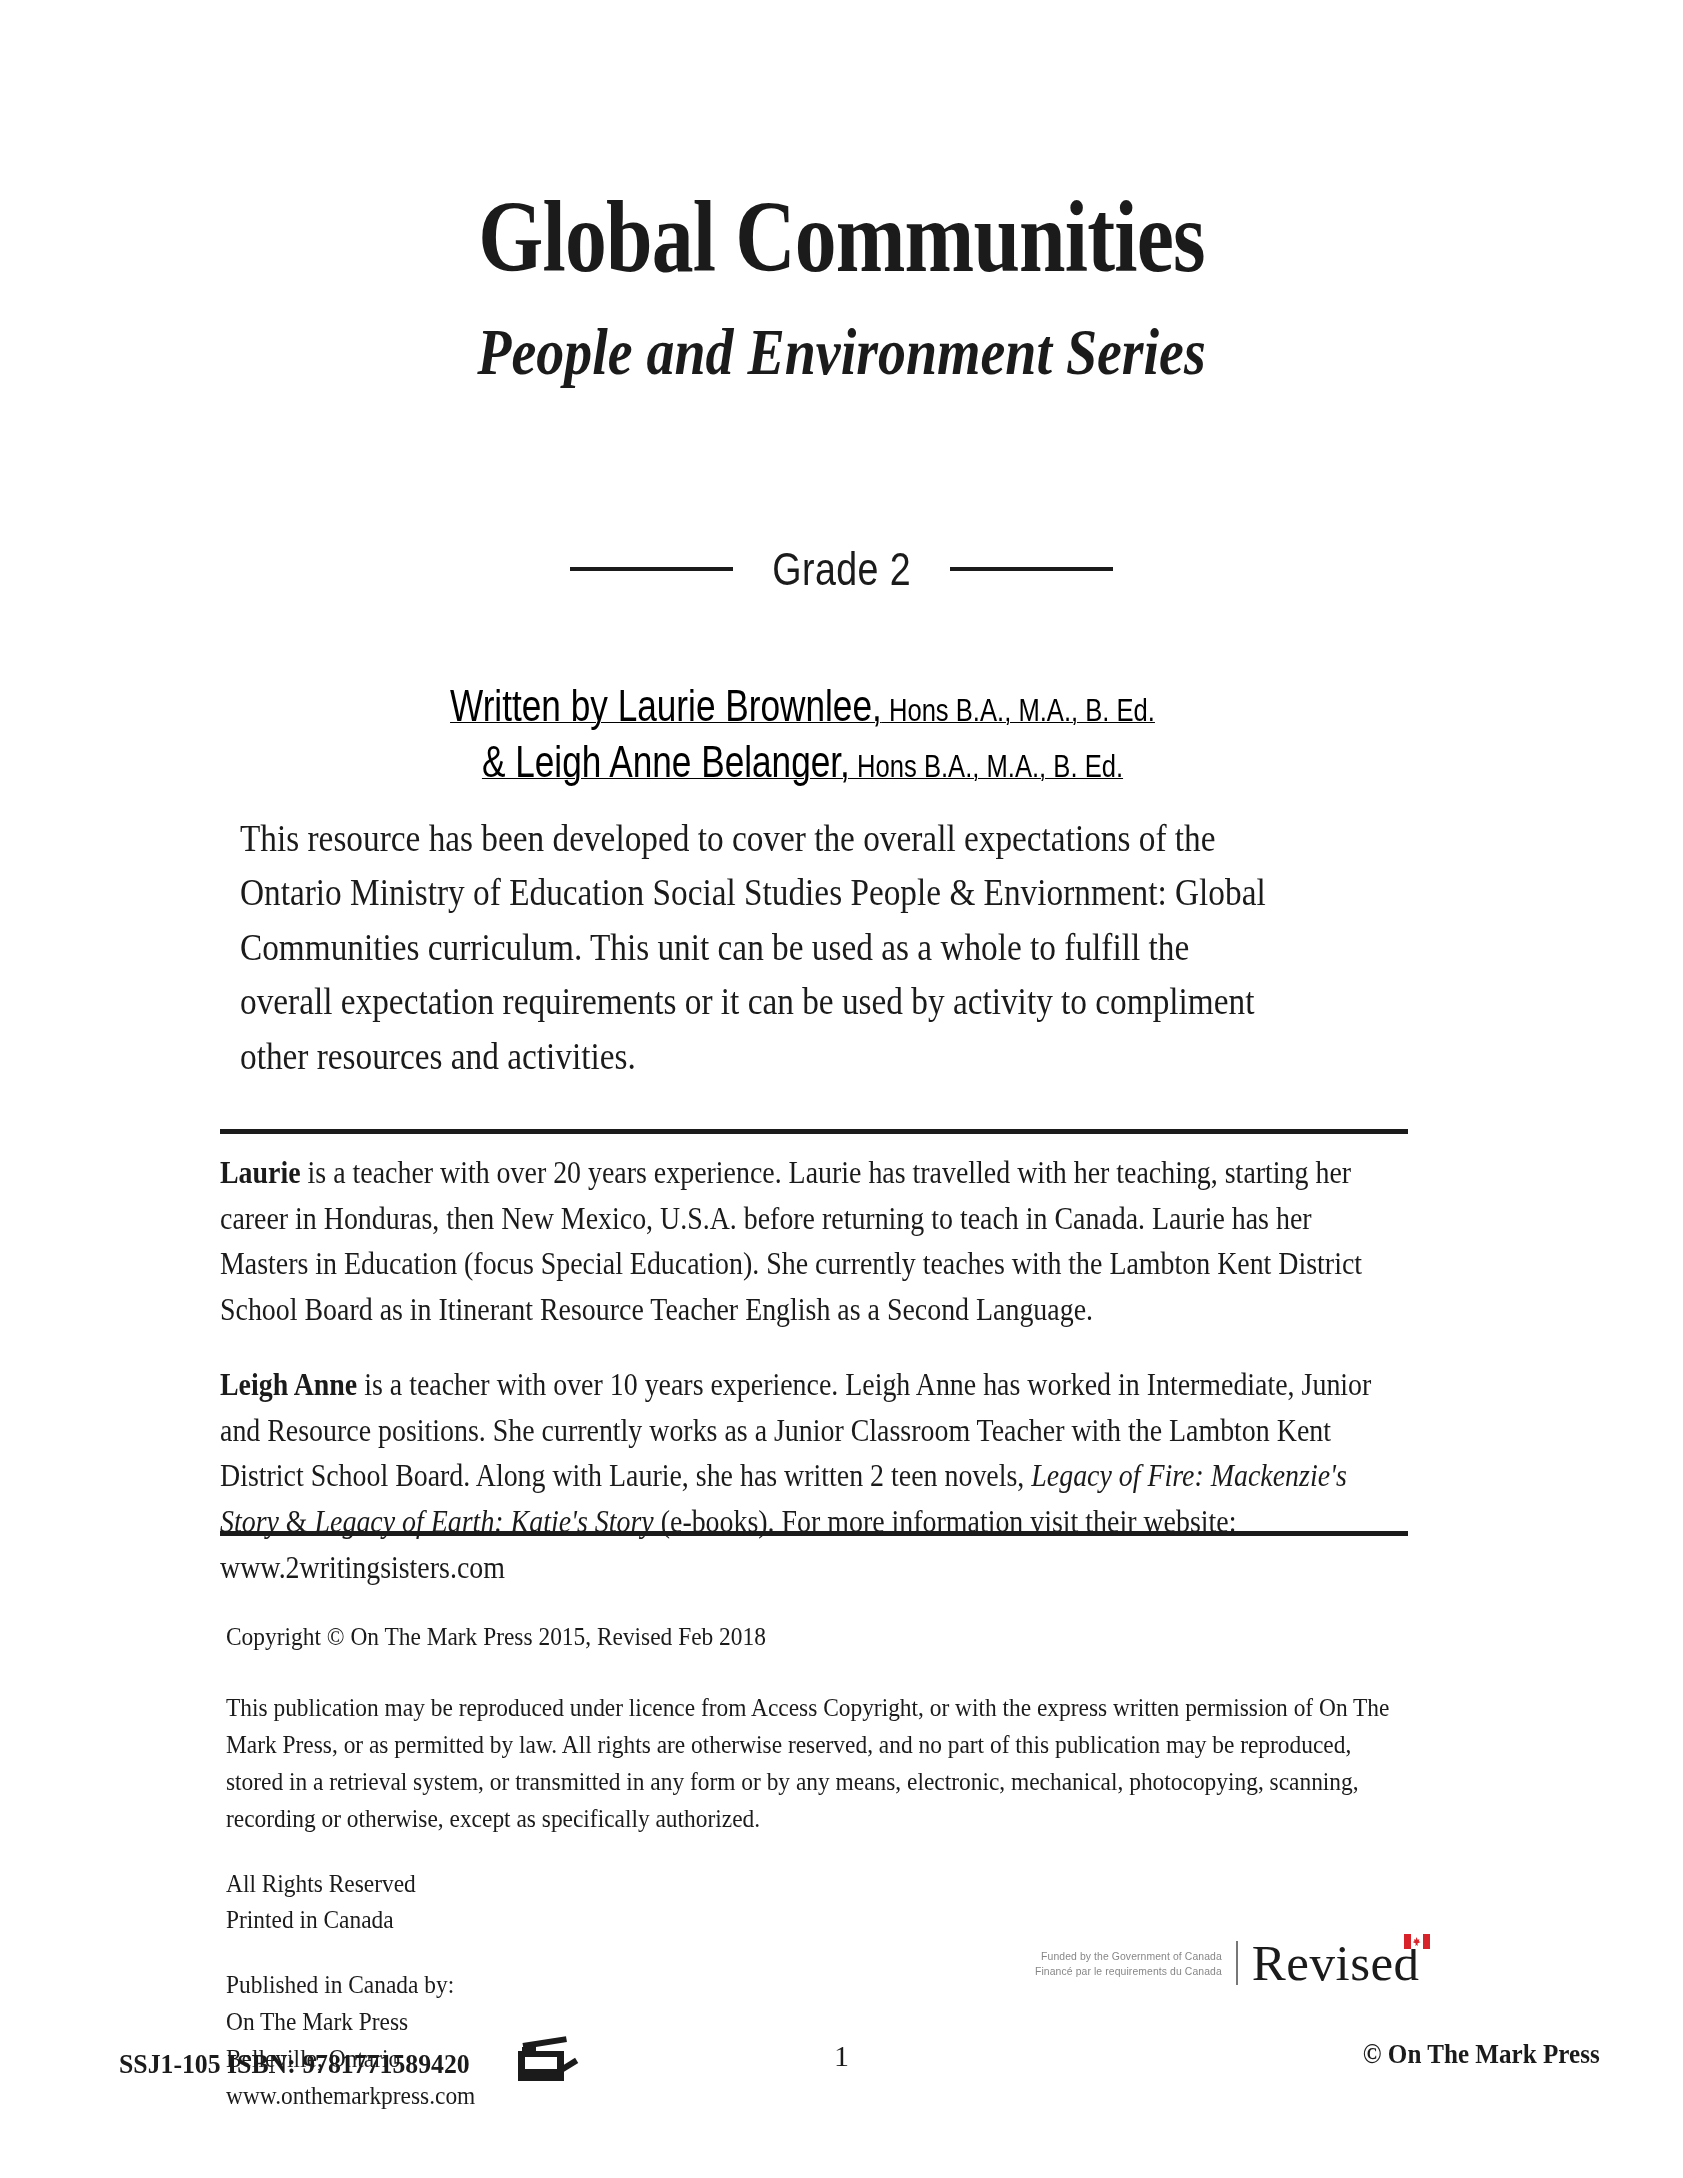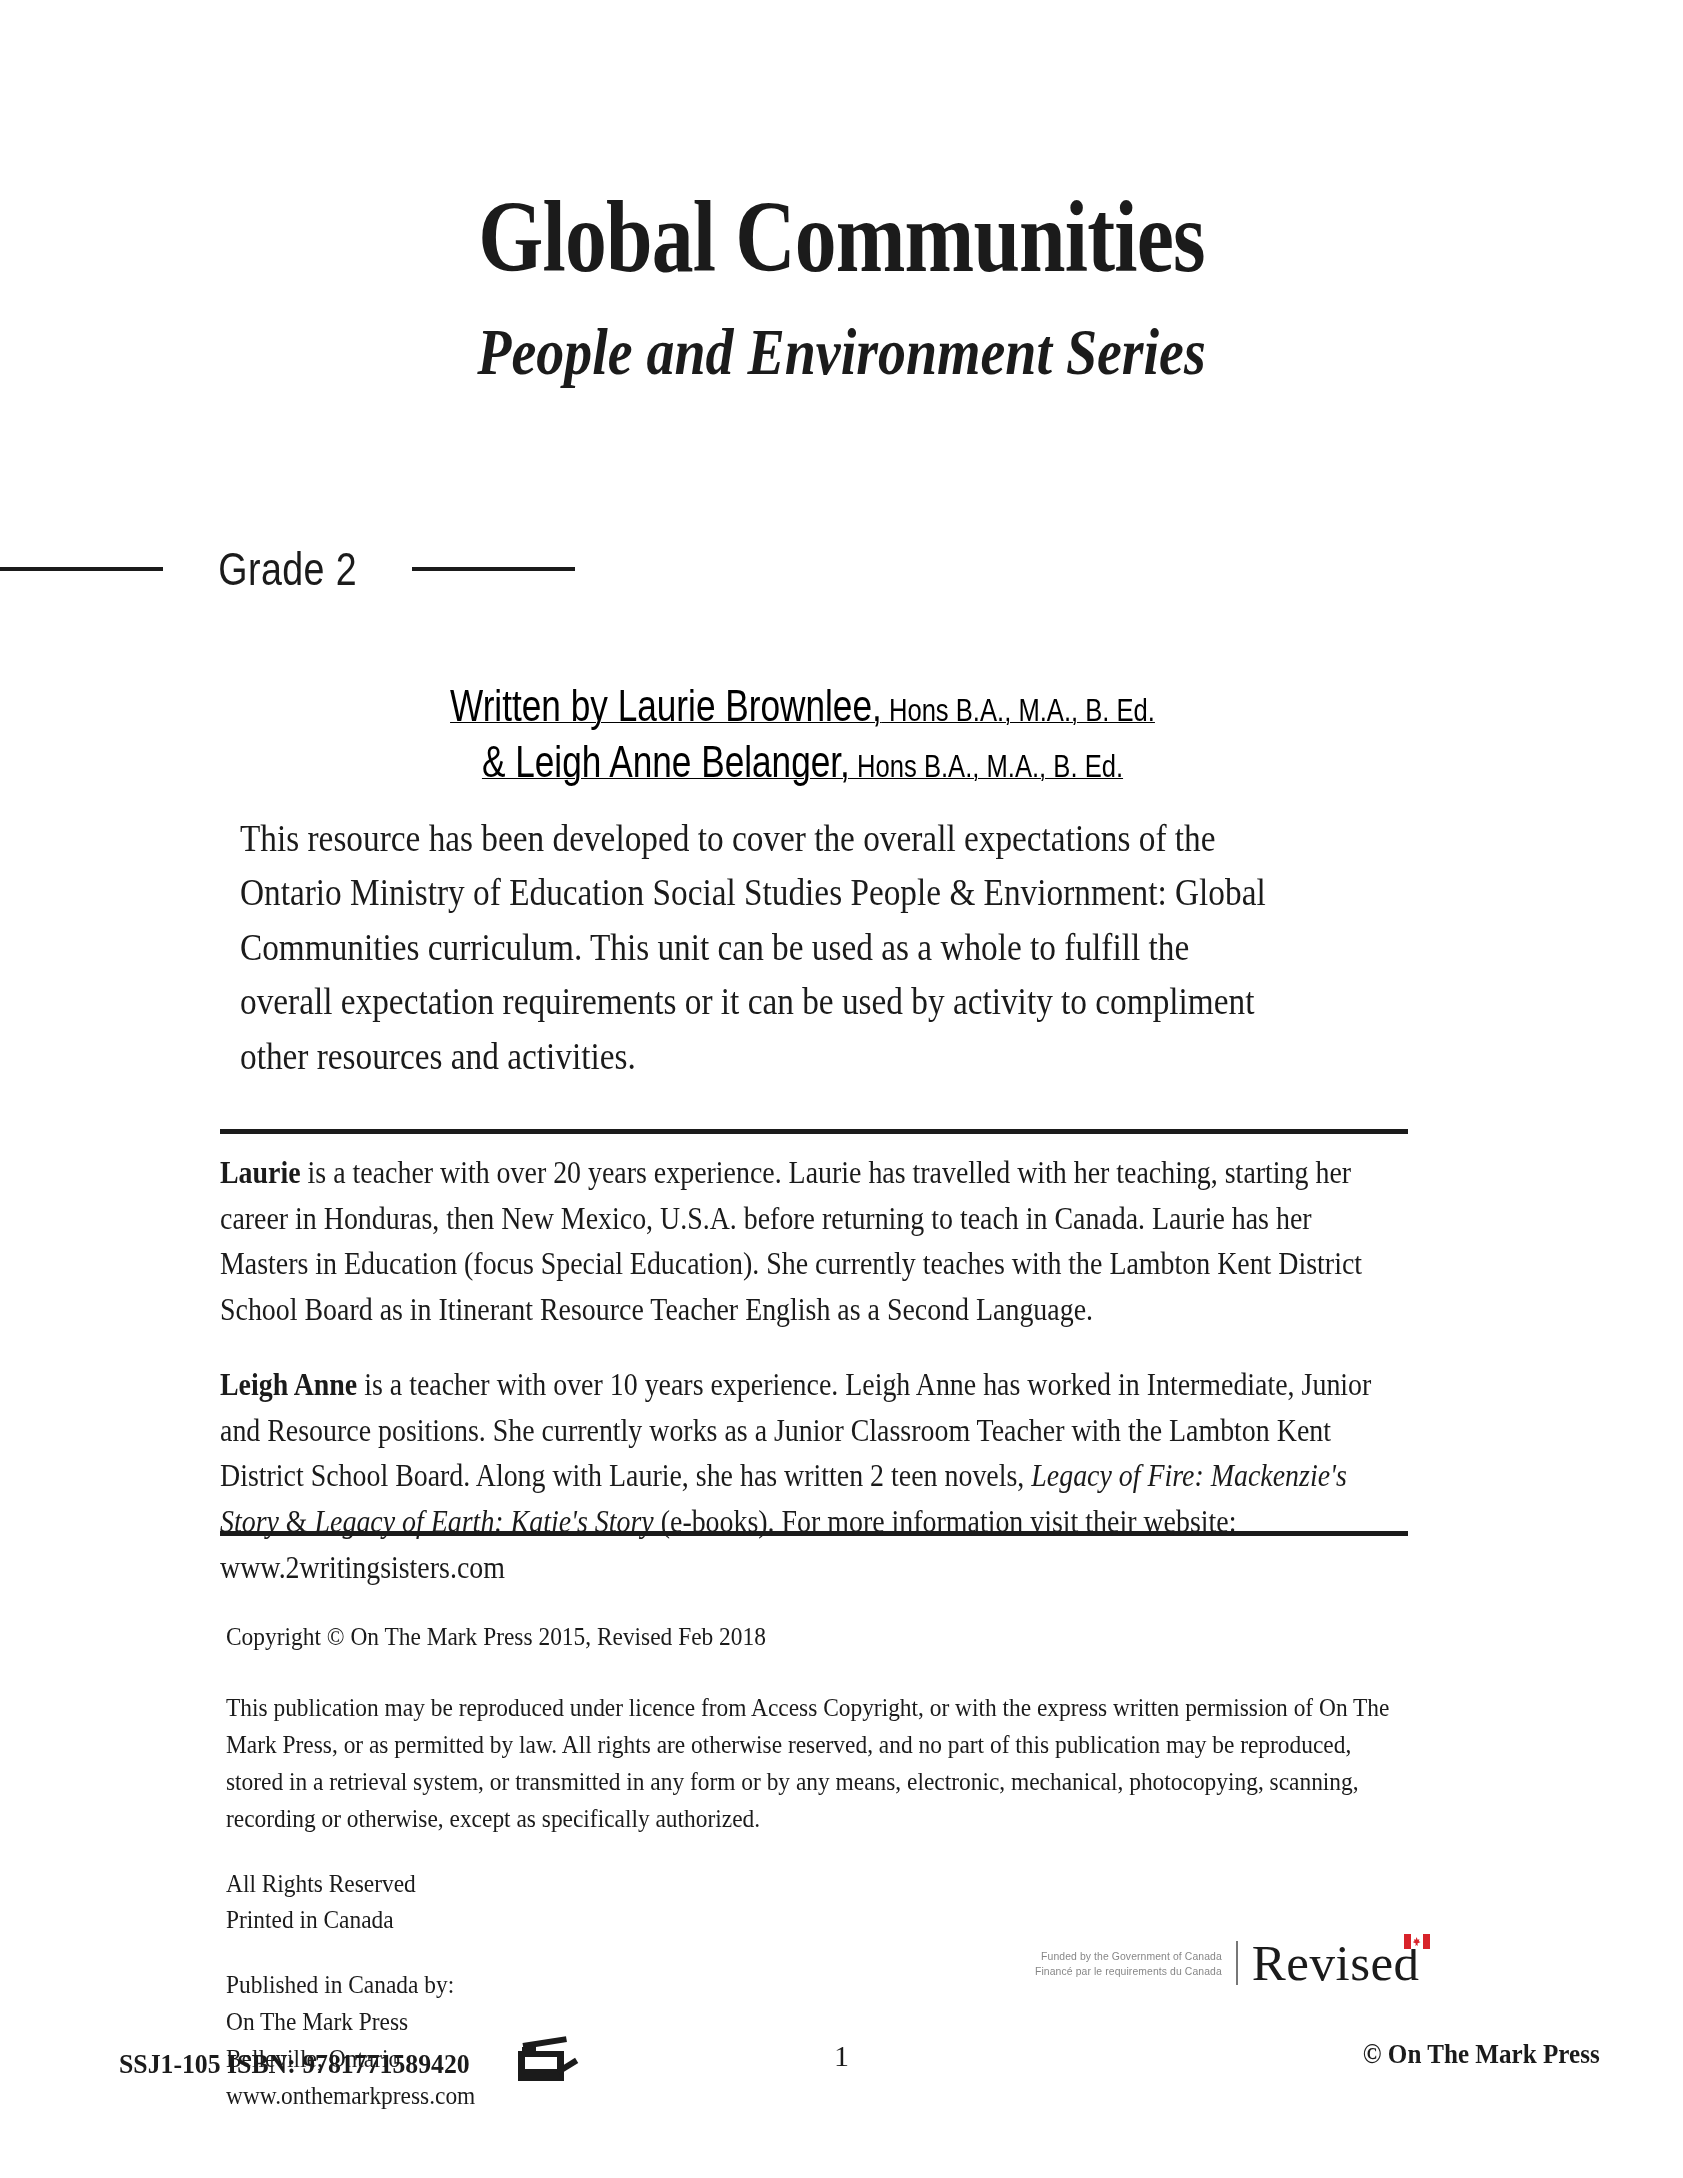--- a/index.html
+++ b/index.html
@@ -51,21 +51,22 @@
   }
 
   
   .grade-row {
     position: absolute;
     top: 545px;
     left: 0;
     width: 1683px;
     display: flex;
     align-items: center;
-    gap: 38px;
+    justify-content: center;
+    gap: 22px;
   }
   .grade-rule {
     width: 163px;
     height: 4px;
     background: #1b1b1b;
   }
   .grade-label {
     font-family: "Liberation Sans", sans-serif;
     font-size: 47px;
     line-height: 1;

